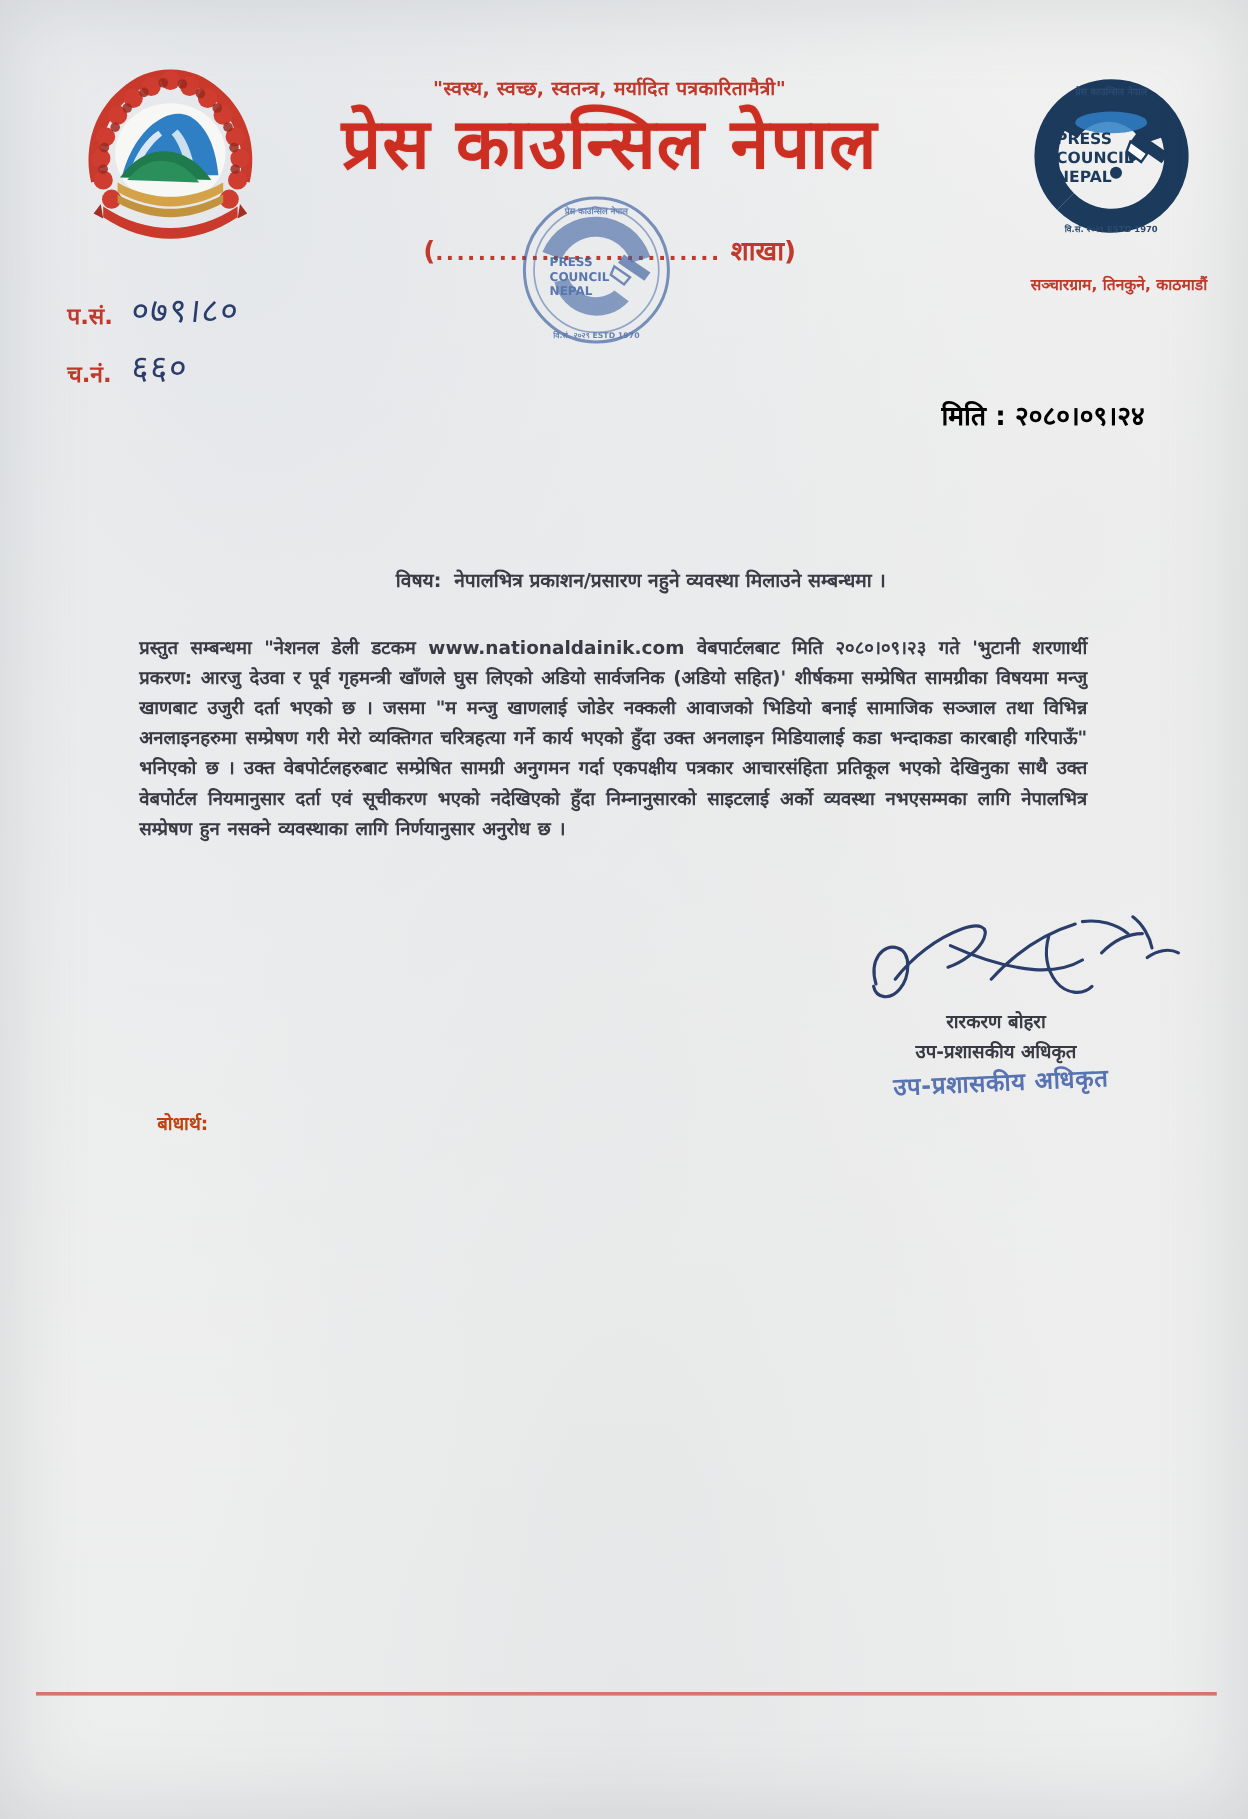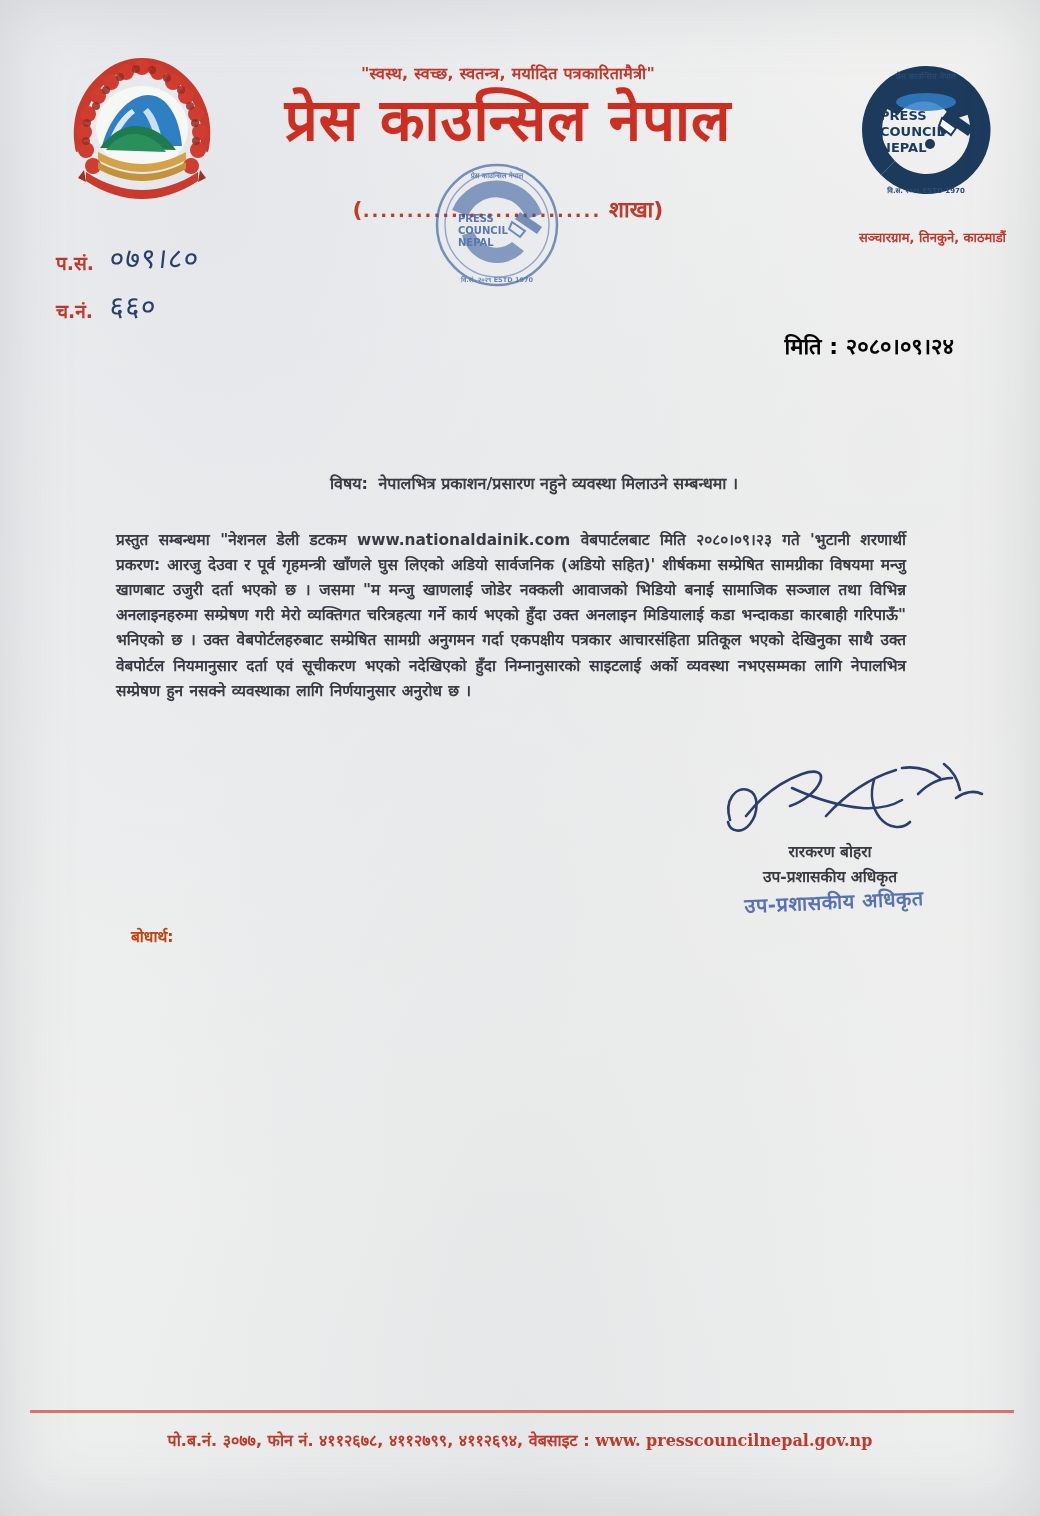--- a/index.html
+++ b/index.html
@@ -451,25 +451,17 @@
       <div class="sig-post">उप-प्रशासकीय अधिकृत</div>
       <div class="sig-stamp-text">उप-प्रशासकीय अधिकृत</div>
     </div>
 
     <div class="cc-block">
       <div>बोधार्थ:</div>
     </div>
 
     <div class="footer-rule"></div>
     <div class="footer">
-      <div class="footer-line">
-        <span>पो.ब.नं.</span>
-        <span>३०७७,</span>
-        <span>फोन नं.</span>
-        <span>४११२६७८, ४११२७९९, ४११२६९४,</span>
-        <span>वेबसाइट :</span>
-        <span class="lat">www. presscouncilnepal.gov.np</span>
-      </div>
     </div>
 
   </div>
   <div class="edge-shade"></div>
 </div>
 
 </body></html>

